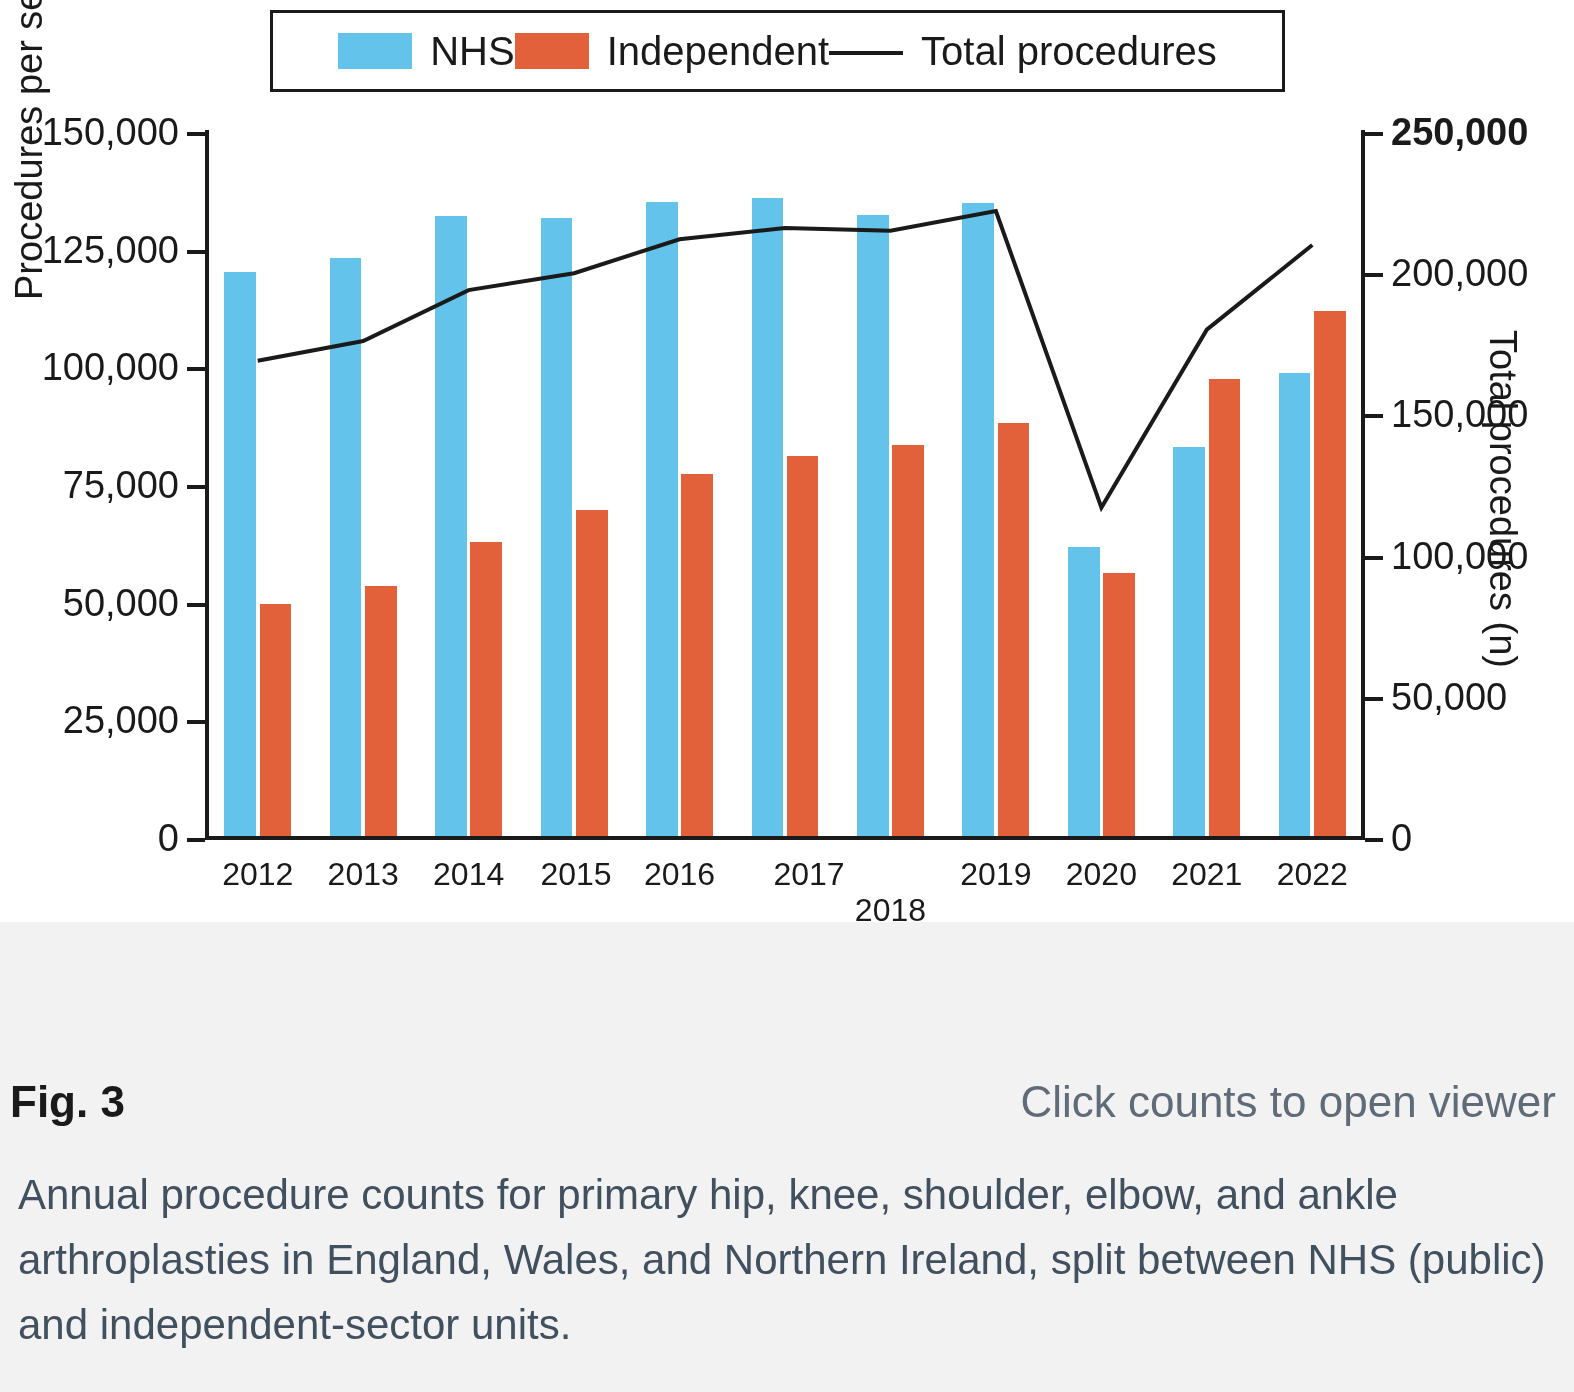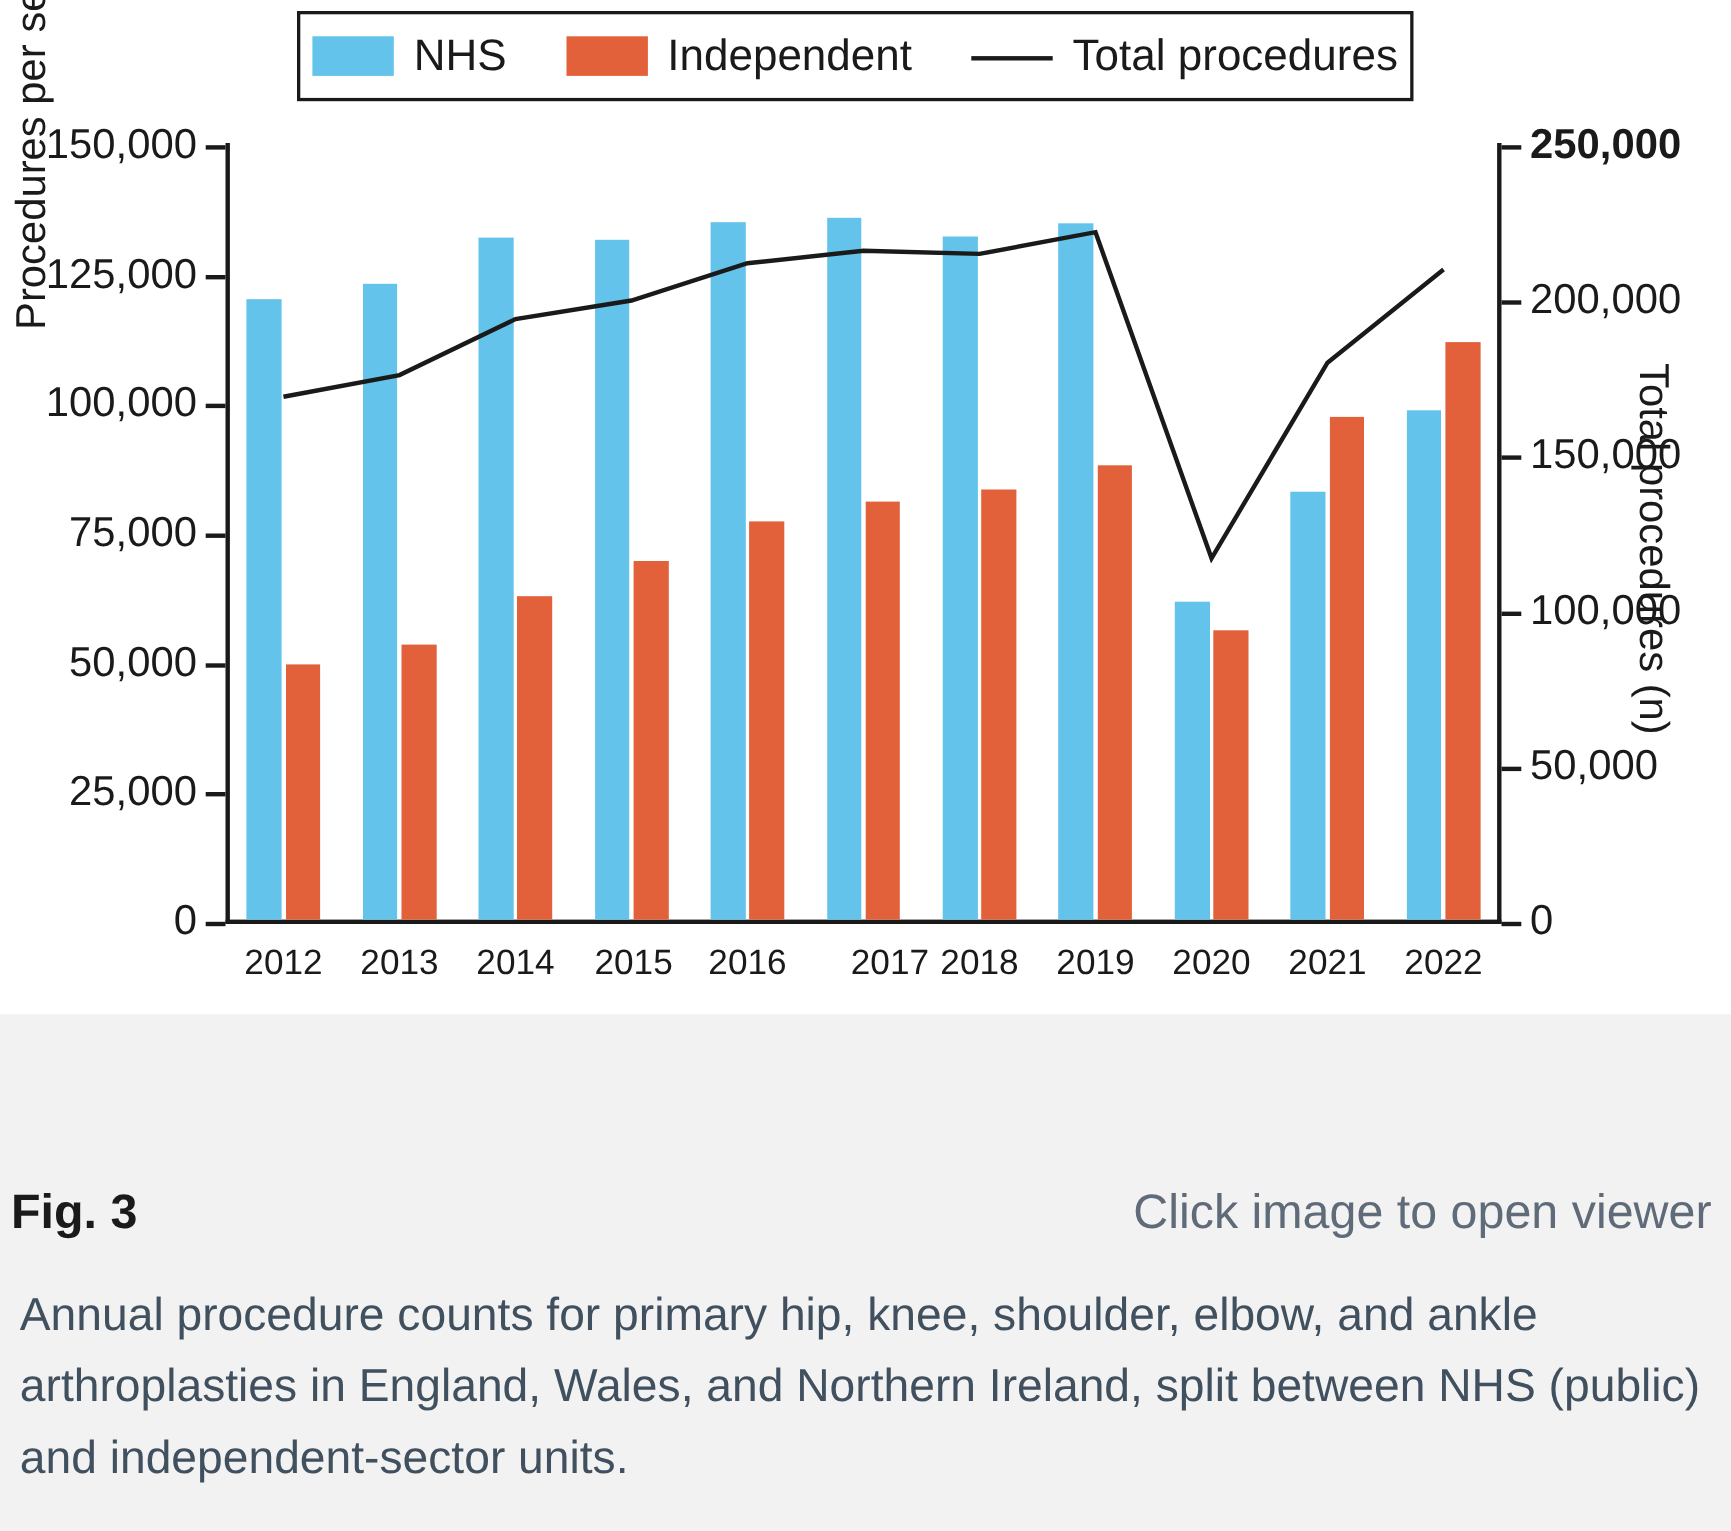--- a/index.html
+++ b/index.html
@@ -29,21 +29,20 @@
     position: absolute;
     left: 270px;
     top: 10px;
     width: 1015px;
     height: 82px;
     border: 3px solid #1a1a1a;
     background: #ffffff;
     display: flex;
     align-items: center;
     justify-content: center;
-    gap: 54px;
     box-sizing: border-box;
   }
   .legend-entry {
     display: flex;
     align-items: center;
     gap: 18px;
   }
   .legend-swatch {
     width: 74px;
     height: 36px;
@@ -299,30 +298,30 @@
         <polyline id="total-line" fill="none" stroke="#1a1a1a" stroke-width="4" points="52.7,230.7 158.2,211.0 263.6,160.1 369.1,143.2 474.5,109.3 580.0,98.0 685.5,100.8 790.9,81.1 896.4,377.6 1001.8,199.7 1107.3,115.0"></polyline>
       </svg>
 
       <div id="xlabels">
           <div class="xlab" style="left: 52.7273px;">2012</div>
           <div class="xlab" style="left: 158.182px;">2013</div>
           <div class="xlab" style="left: 263.636px;">2014</div>
           <div class="xlab" style="left: 371px; text-align: center;">2015</div>
           <div class="xlab" style="left: 474.545px;">2016</div>
           <div class="xlab" style="left: 560px; margin-left: 44px;">2017</div>
-          <div class="xlab" style="left: 685.455px;">2018</div>
+          <div class="xlab" style="left: 685.455px; margin-top: 36px;">2018</div>
           <div class="xlab" style="left: 790.909px;">2019</div>
           <div class="xlab" style="left: 896.364px;">2020</div>
           <div class="xlab" style="left: 1001.82px;">2021</div>
           <div class="xlab" style="left: 1107.27px;">2022</div>
         </div>
     </div>
   </div>
 
   <div id="caption-area">
     <div id="caption-head">
       <div id="fig-label">Fig. 3</div>
-      <div id="viewer-hint">Click image to open viewer</div>
+      <div id="viewer-hint">Click counts to open viewer</div>
     </div>
     <div id="caption-text">Annual procedure counts for primary hip, knee, shoulder, elbow, and ankle arthroplasties in England, Wales, and Northern Ireland, split between NHS (public) and independent-sector units.</div>
   </div>
 
 </div>
 
 </body></html>

